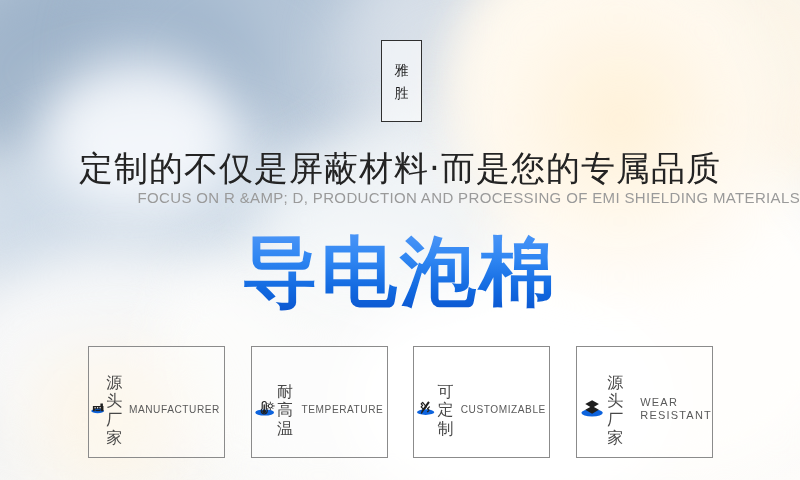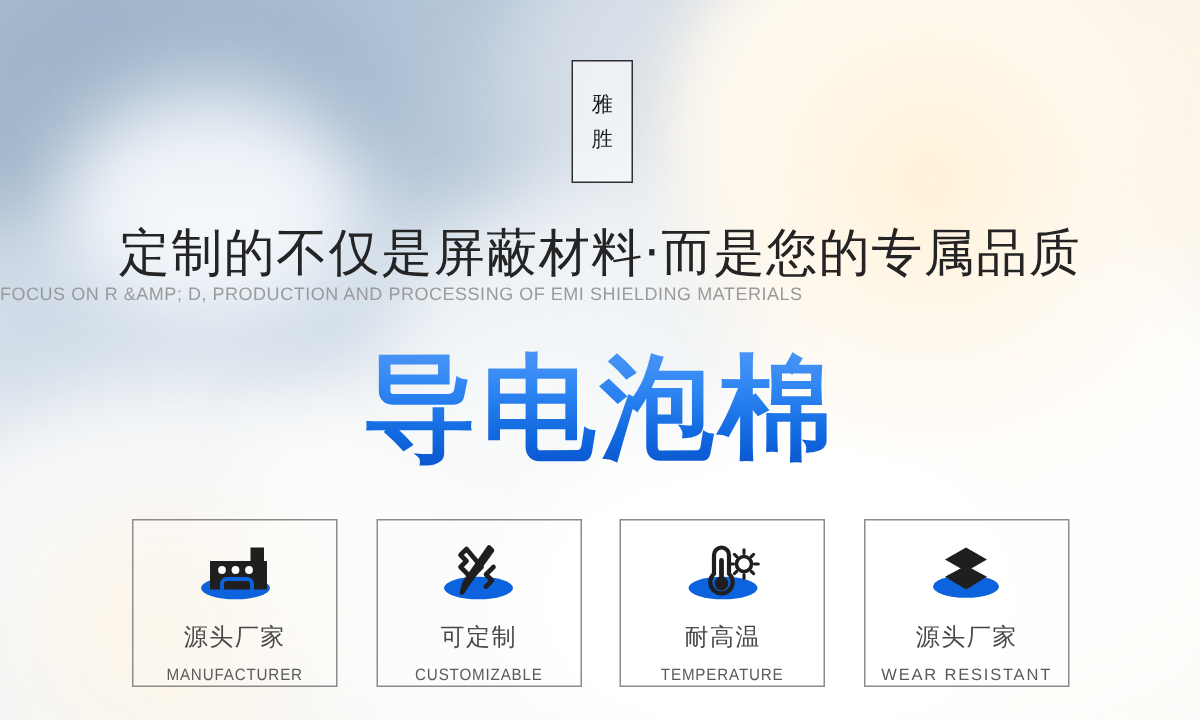--- a/index.html
+++ b/index.html
@@ -52,41 +52,41 @@
   .logo-box span{
     font-size:14px;line-height:1;color:#1d1d1d;font-weight:500;
     font-family:"DejaVu Sans","Liberation Sans",sans-serif;
   }
   .tagline{
     position:absolute;left:0;right:0;top:146px;text-align:center;
     font-size:34px;letter-spacing:1px;color:#242424;font-weight:400;
     font-family:"DejaVu Sans","Liberation Sans",sans-serif;white-space:nowrap;
   }
   .subtitle{
-    position:absolute;left:0;right:0;top:189px;text-align:left;
-    font-size:12px;letter-spacing:.35px;color:#9a9a9a;white-space:nowrap;
+    position:absolute;left:0;right:0;top:189px;text-align:right;
+    font-size:15px;letter-spacing:.35px;color:#9a9a9a;white-space:nowrap;
     font-family:"Liberation Sans","DejaVu Sans",sans-serif;
   }
   .main-title{
     position:absolute;left:0;right:0;top:231px;text-align:center;
     font-size:76px;font-weight:bold;letter-spacing:3px;line-height:1.08;
     font-family:"DejaVu Sans","Liberation Sans",sans-serif;
     background:linear-gradient(180deg,#4d96f7 0%,#2f86f2 34%,#1168df 72%,#0b55cf 100%);
     -webkit-background-clip:text;background-clip:text;
     -webkit-text-fill-color:transparent;color:#1168df;
     white-space:nowrap;
   }
   .cards{
     position:absolute;left:88px;top:346px;width:625px;height:112px;
     display:flex;justify-content:space-between;
   }
   .card{
     width:137px;height:112px;box-sizing:border-box;
     border:1px solid #8b8b8b;background:rgba(255,255,255,.22);
-    display:flex;flex-direction:column;align-items:center;justify-content:space-between;
+    display:flex;flex-direction:row;align-items:center;justify-content:space-between;
     padding-top:12px;
   }
   .card-icon{width:62px;height:44px;display:block;}
   .card-cn{
     margin-top:5px;font-size:16px;color:#484848;letter-spacing:1px;line-height:1.15;
     font-family:"DejaVu Sans","Liberation Sans",sans-serif;
   }
   .card-en{
     margin-top:2px;font-size:11px;color:#5a5a5a;letter-spacing:.6px;line-height:1.15;
     font-family:"Liberation Sans","DejaVu Sans",sans-serif;
@@ -143,33 +143,20 @@
           <circle cx="40" cy="21" r="2.6" fill="#ffffff"></circle>
           <rect x="22" y="27" width="20" height="9" rx="3.2" fill="none" stroke="#0d63dd" stroke-width="2.6"></rect>
         </svg>
         <div class="card-cn">源头厂家</div>
         <div class="card-en">MANUFACTURER</div>
       </div>
 
       <div class="card">
         <svg class="card-icon" viewBox="0 0 62 44">
           <ellipse cx="31" cy="33" rx="23" ry="7.5" fill="#0d63dd"></ellipse>
-          <g fill="none" stroke="#1f1f1f" stroke-width="3.1" stroke-linejoin="round" stroke-linecap="round">
-            <path d="M40 8 L24 30 L20 36 L22 29 L38 6 Z"></path>
-            <path d="M23 7 L19 11 L23 15 L19 19 L26 26 L33 19 Z"></path>
-            <path d="M41 19 L36 24 L40 28 L36 32"></path>
-          </g>
-        </svg>
-        <div class="card-cn">可定制</div>
-        <div class="card-en">CUSTOMIZABLE</div>
-      </div>
-
-      <div class="card">
-        <svg class="card-icon" viewBox="0 0 62 44">
-          <ellipse cx="31" cy="33" rx="23" ry="7.5" fill="#0d63dd"></ellipse>
           <path d="M25 11 a5 5 0 0 1 10 0 v12.5 a7.5 7.5 0 1 1 -10 0 Z" fill="none" stroke="#1f1f1f" stroke-width="2.8"></path>
           <rect x="28.4" y="13" width="3.2" height="15" rx="1.6" fill="#1f1f1f"></rect>
           <circle cx="30" cy="30" r="4.6" fill="#1f1f1f"></circle>
           <circle cx="45" cy="17" r="5" fill="none" stroke="#1f1f1f" stroke-width="2.4"></circle>
           <g stroke="#1f1f1f" stroke-width="2.1" stroke-linecap="round">
             <line x1="45" y1="7.5" x2="45" y2="10"></line>
             <line x1="45" y1="24" x2="45" y2="26.5"></line>
             <line x1="35.5" y1="17" x2="38" y2="17"></line>
             <line x1="52" y1="17" x2="54.5" y2="17"></line>
             <line x1="38.6" y1="10.6" x2="40.3" y2="12.3"></line>
@@ -177,20 +164,33 @@
             <line x1="51.4" y1="10.6" x2="49.7" y2="12.3"></line>
             <line x1="40.3" y1="21.7" x2="38.6" y2="23.4"></line>
           </g>
         </svg>
         <div class="card-cn">耐高温</div>
         <div class="card-en">TEMPERATURE</div>
       </div>
 
       <div class="card">
         <svg class="card-icon" viewBox="0 0 62 44">
+          <ellipse cx="31" cy="33" rx="23" ry="7.5" fill="#0d63dd"></ellipse>
+          <g fill="none" stroke="#1f1f1f" stroke-width="3.1" stroke-linejoin="round" stroke-linecap="round">
+            <path d="M40 8 L24 30 L20 36 L22 29 L38 6 Z"></path>
+            <path d="M23 7 L19 11 L23 15 L19 19 L26 26 L33 19 Z"></path>
+            <path d="M41 19 L36 24 L40 28 L36 32"></path>
+          </g>
+        </svg>
+        <div class="card-cn">可定制</div>
+        <div class="card-en">CUSTOMIZABLE</div>
+      </div>
+
+      <div class="card">
+        <svg class="card-icon" viewBox="0 0 62 44">
           <ellipse cx="31" cy="32" rx="22" ry="7.5" fill="#0d63dd"></ellipse>
           <path d="M31 18 L45 25.5 L31 34 L17 25.5 Z" fill="#1f1f1f"></path>
           <path d="M31 6 L45 14 L31 22 L17 14 Z" fill="#1f1f1f"></path>
         </svg>
         <div class="card-cn">源头厂家</div>
         <div class="card-en serif">WEAR  RESISTANT</div>
       </div>
 
     </div>
   </div>

